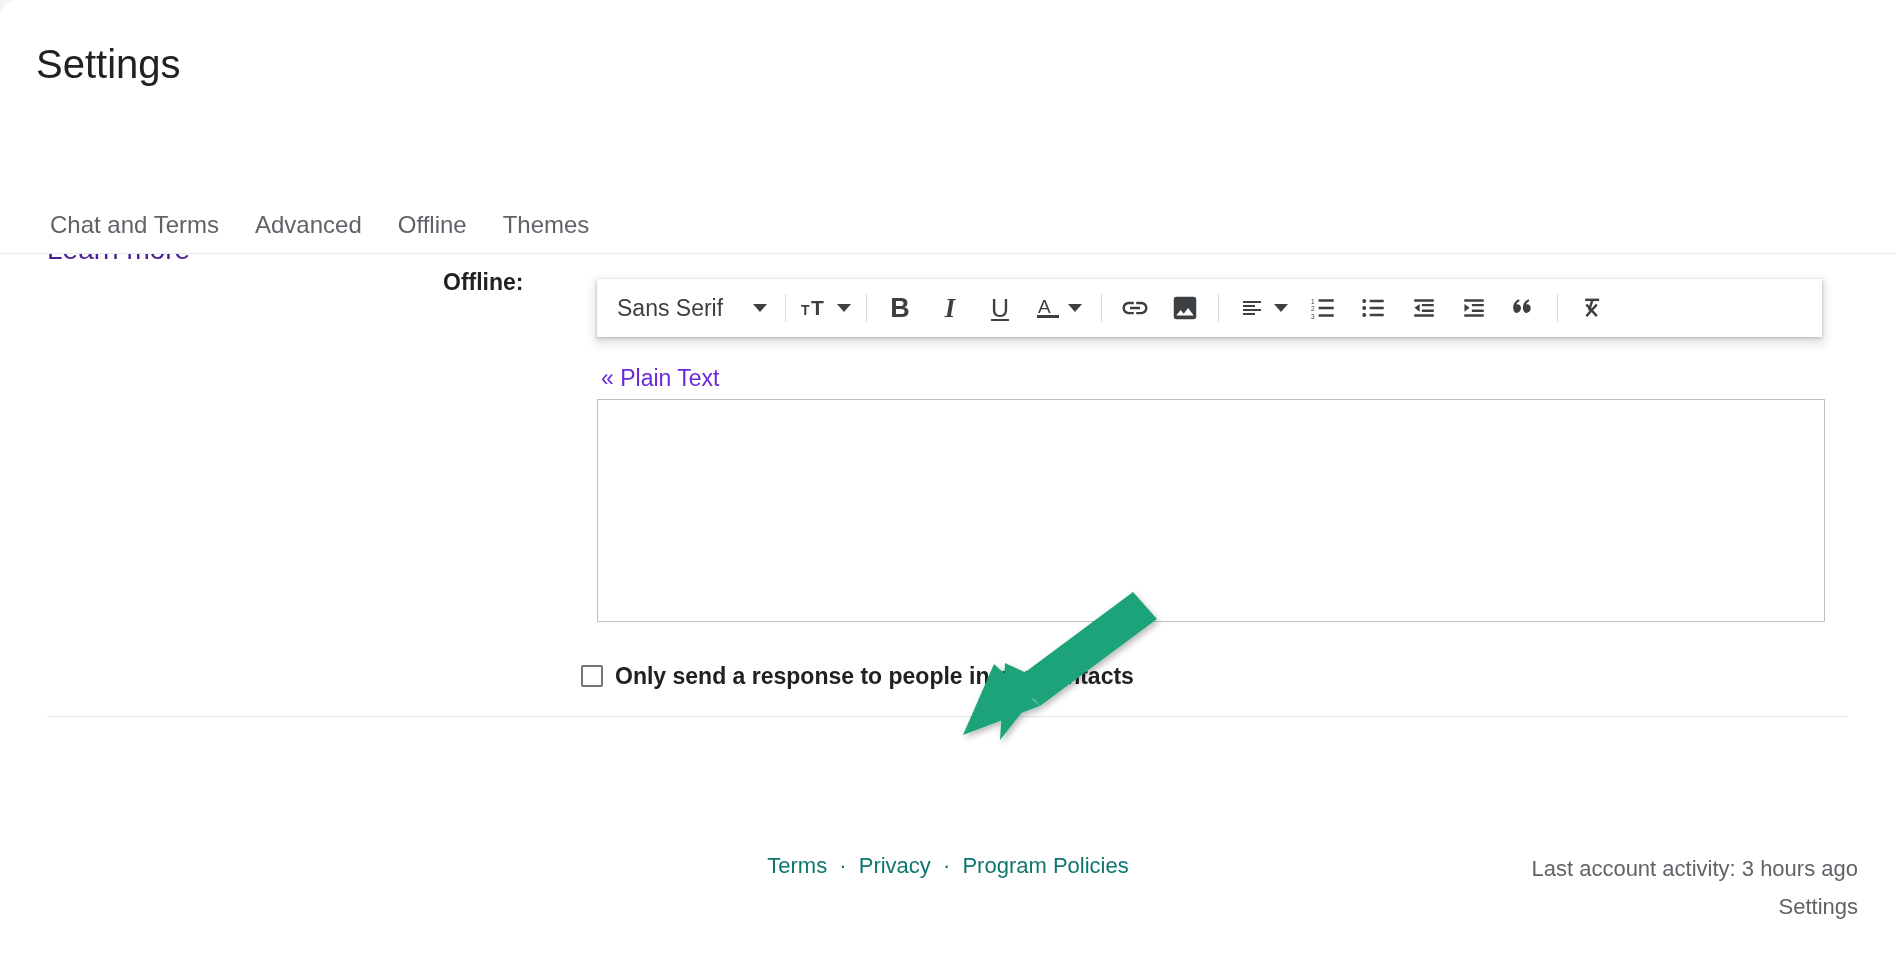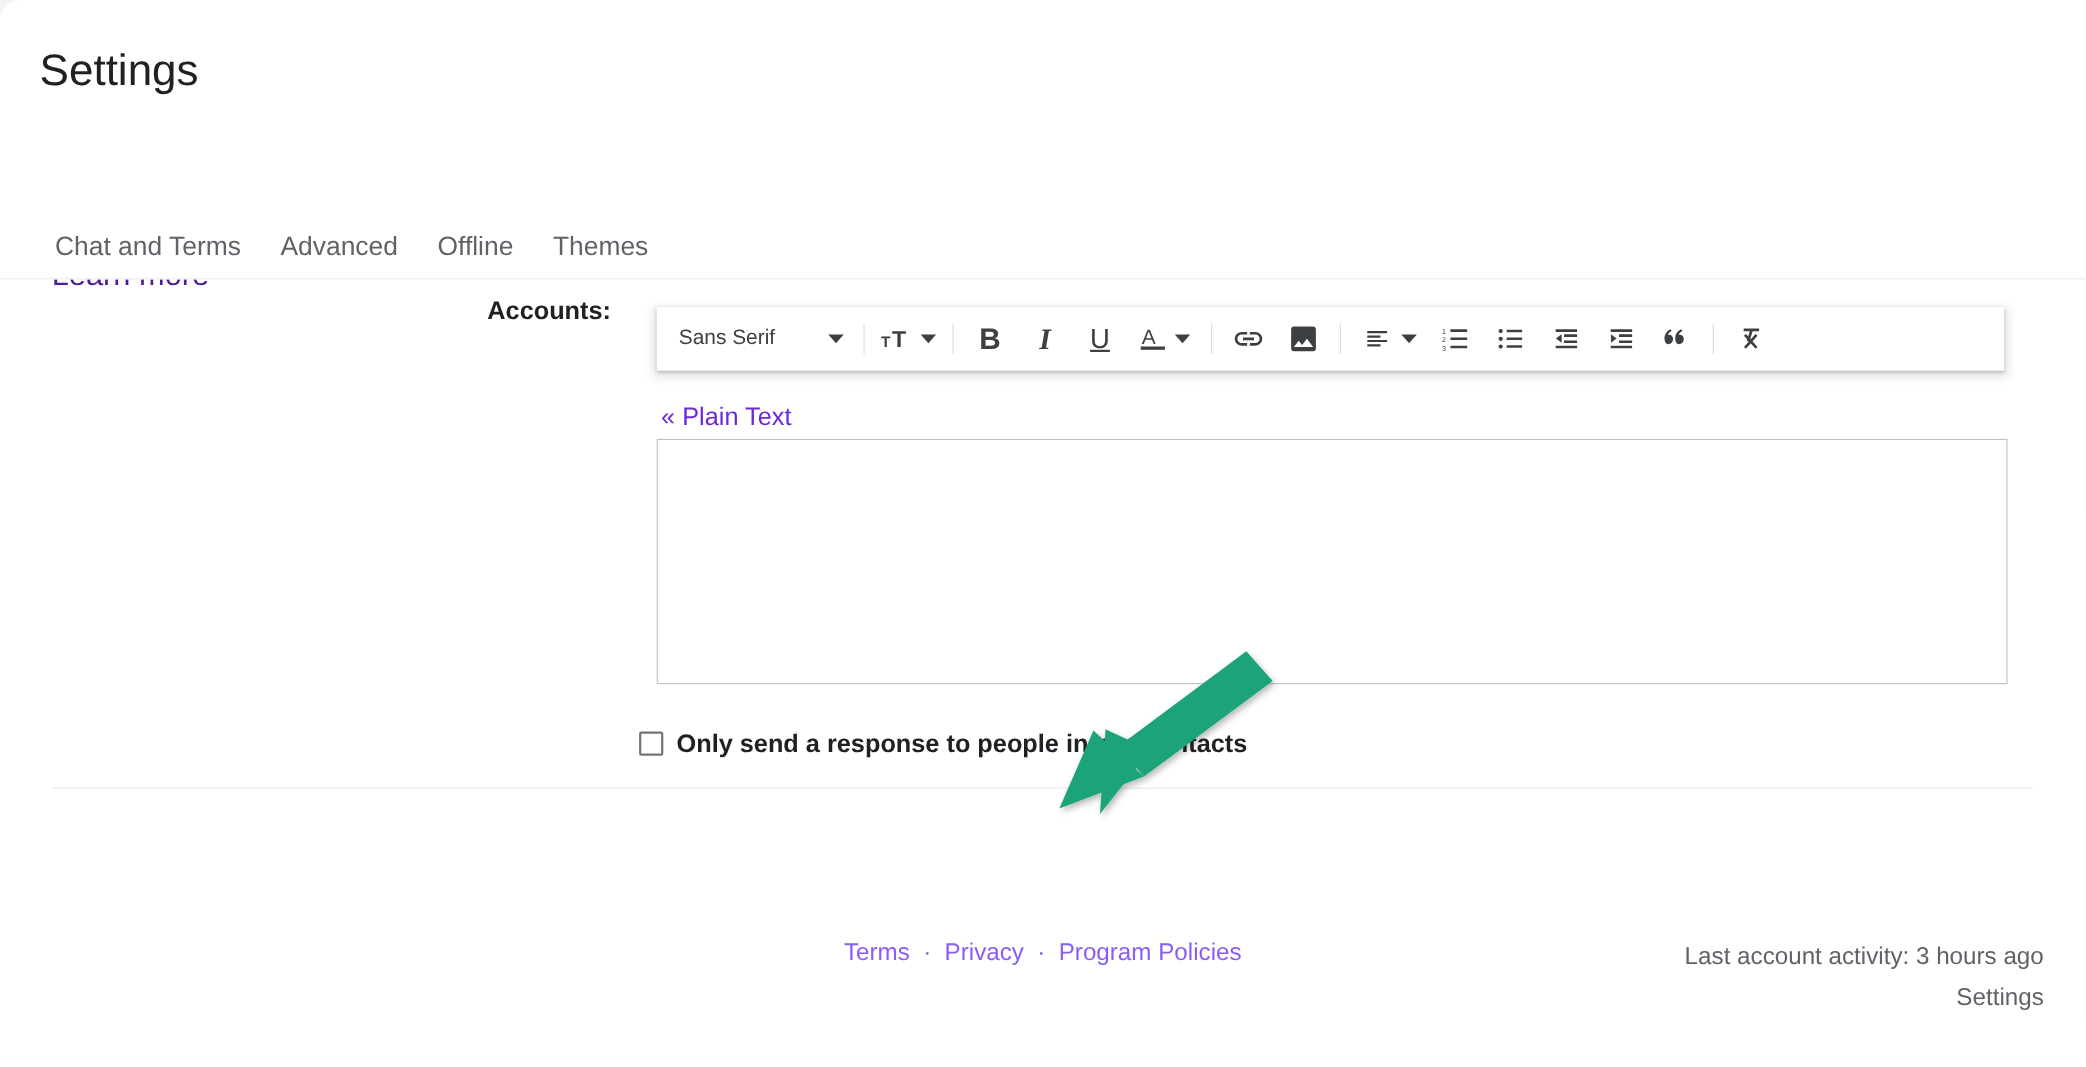--- a/index.html
+++ b/index.html
@@ -141,21 +141,21 @@
     justify-content: center;
     cursor: pointer;
     color: #3c4043;
     border-radius: 3px;
     flex: none;
   }
   .tb-btn { width: 50px; }
   .tb-font {
     padding: 0 10px 0 14px;
     gap: 28px;
-    font-size: 19px;
+    font-size: 23px;
     color: #3c4043;
     min-width: 150px;
     justify-content: space-between;
   }
   .tb-sep {
     width: 1px;
     height: 28px;
     background: #dadce0;
     margin: 0 8px;
     flex: none;
@@ -302,21 +302,21 @@
   }
   .ext-icon { width: 26px; height: 26px; flex: none; }
 
   .footer-links {
     position: absolute;
     left: 0;
     top: 32px;
     width: 1896px;
     text-align: center;
     font-size: 22px;
-    color: #8b5cf6;
+    color: #0f766e;
     line-height: 27px;
   }
   .footer-links span { cursor: pointer; }
   .footer-sep { margin: 0 6px; cursor: default !important; }
 
   .activity-block {
     position: absolute;
     right: 38px;
     top: 30px;
     text-align: right;
@@ -338,21 +338,21 @@
 </style>
 </head>
 <body>
 
 <div class="app-window">
 
   <div class="content">
 
     <div class="learn-more">Learn more</div>
 
-    <div class="message-label">Accounts:</div>
+    <div class="message-label">Offline:</div>
 
     <div class="rte-toolbar">
 
       <div class="tb-item tb-font">
         <span>Sans Serif</span>
         <span class="caret"></span>
       </div>
 
       <div class="tb-sep"></div>
 

